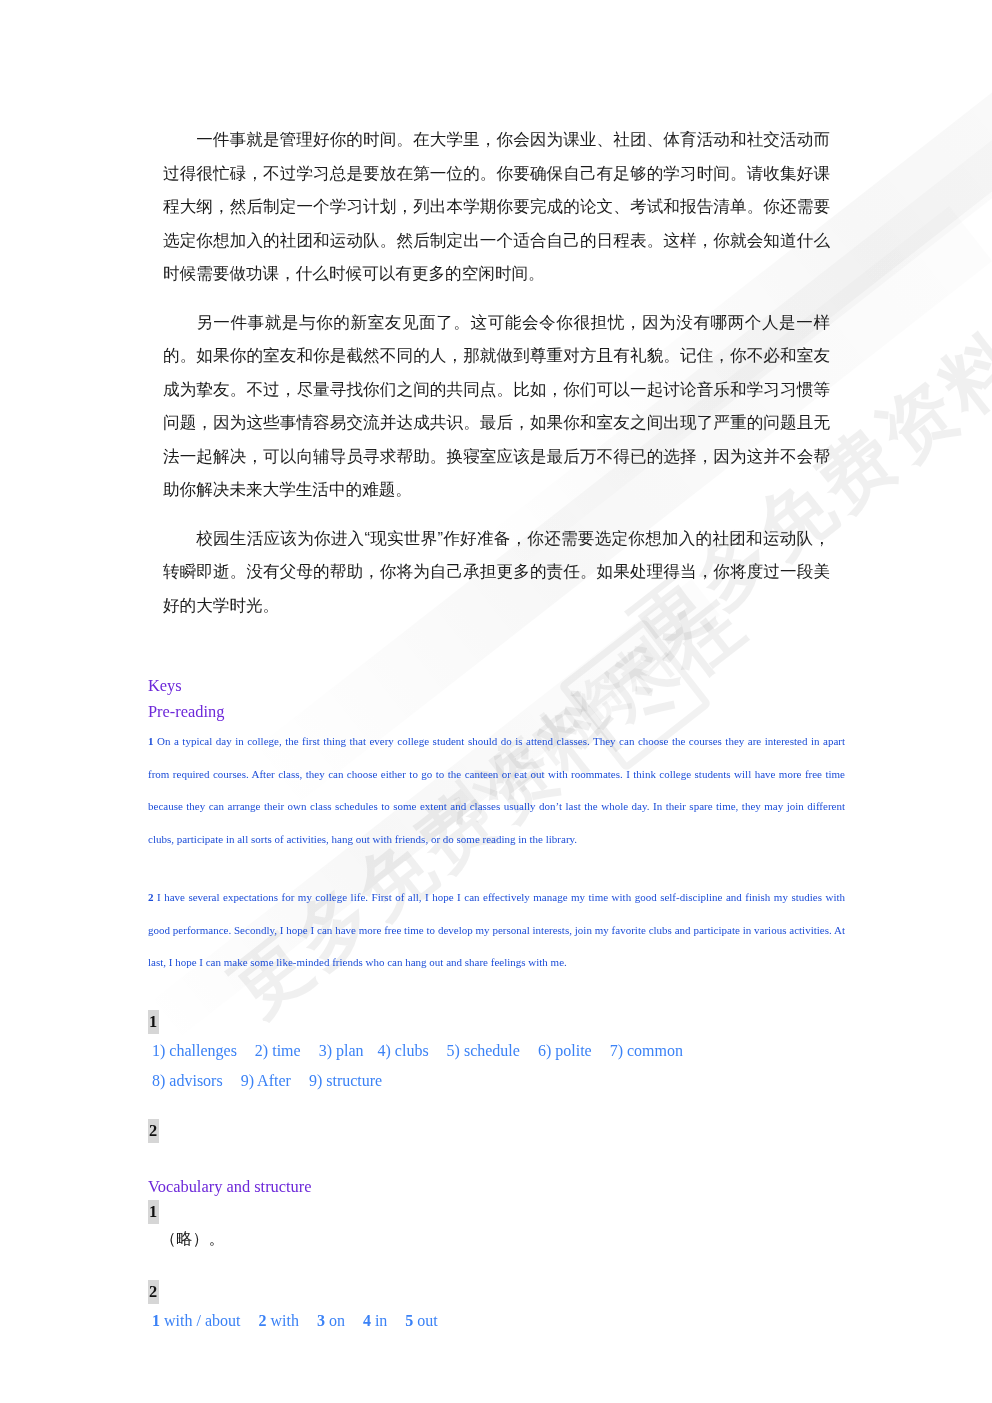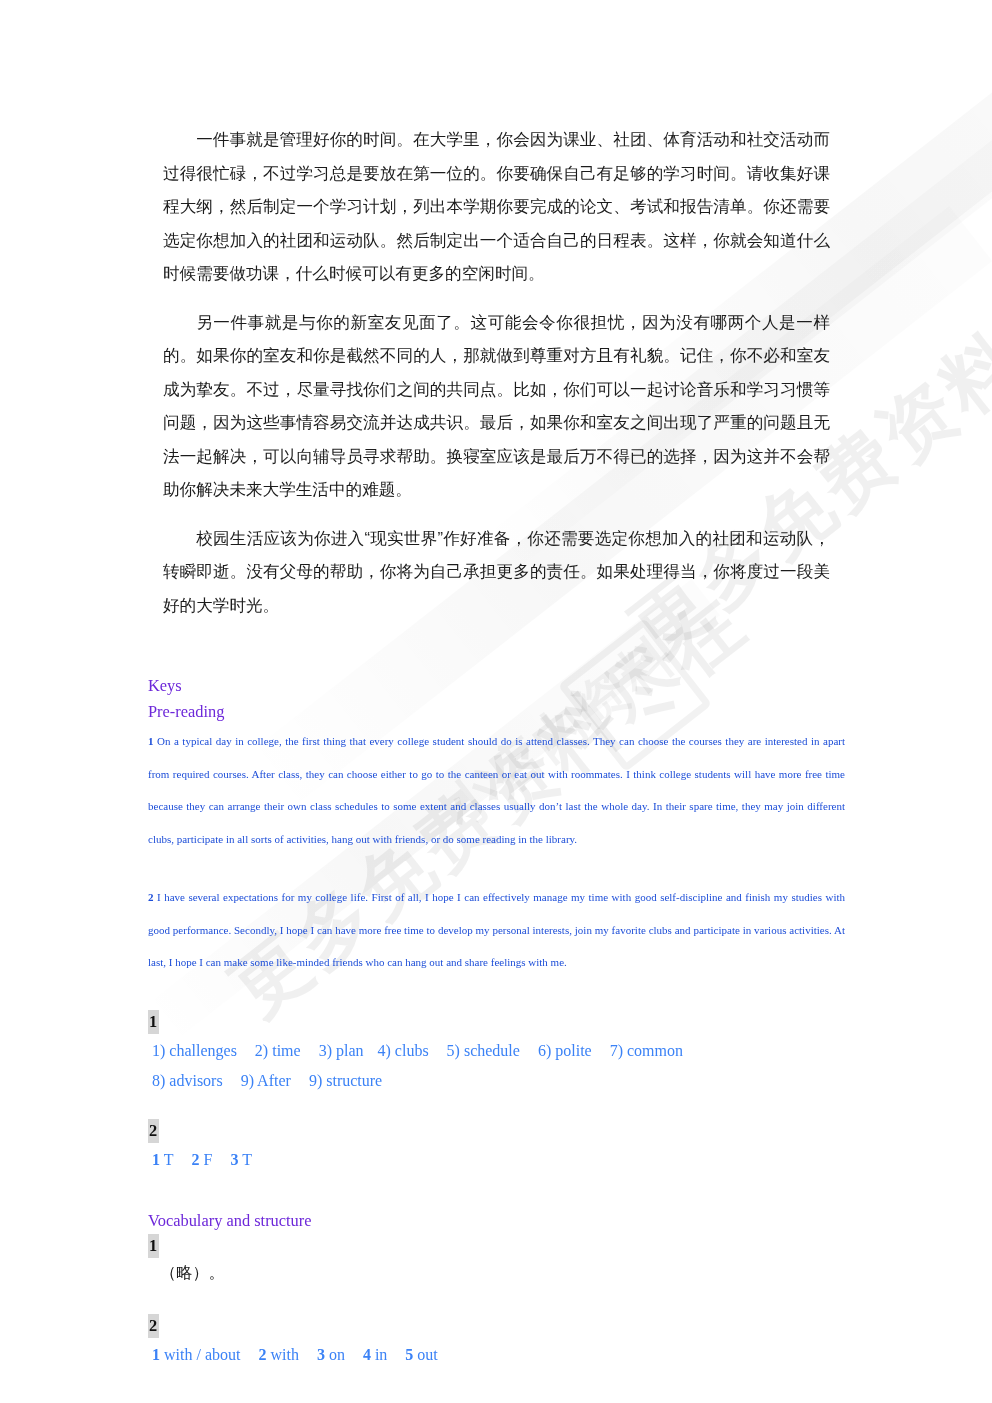--- a/index.html
+++ b/index.html
@@ -181,23 +181,20 @@
     </p>
 
     <p class="ans-row">
       <span class="ans-item"><span class="n">8)</span> <span>advisors</span></span><span class="gap-a"></span><span class="ans-item"><span class="n">9)</span> <span>After</span></span><span class="gap-a"></span><span class="ans-item"><span class="n">9)</span> <span>structure</span></span>
     </p>
 
     <div class="sp-1"></div>
 
     <p class="secnum-row"><span class="secnum">2</span></p>
 
-    <p class="ans-row bold-n">
-      <span class="ans-item"><span class="n">1</span> <span>T</span></span><span class="gap-a"></span><span class="ans-item"><span class="n">2</span> <span>F</span></span><span class="gap-a"></span><span class="ans-item"><span class="n">3</span> <span>T</span></span>
-    </p>
 
     <div class="sp-3"></div>
 
     <h3 class="head">Vocabulary and structure</h3>
     <p class="secnum-row"><span class="secnum">1</span></p>
     <p class="cn-brief">（略）。</p>
 
     <div class="sp-2"></div>
 
     <p class="secnum-row"><span class="secnum">2</span></p>

